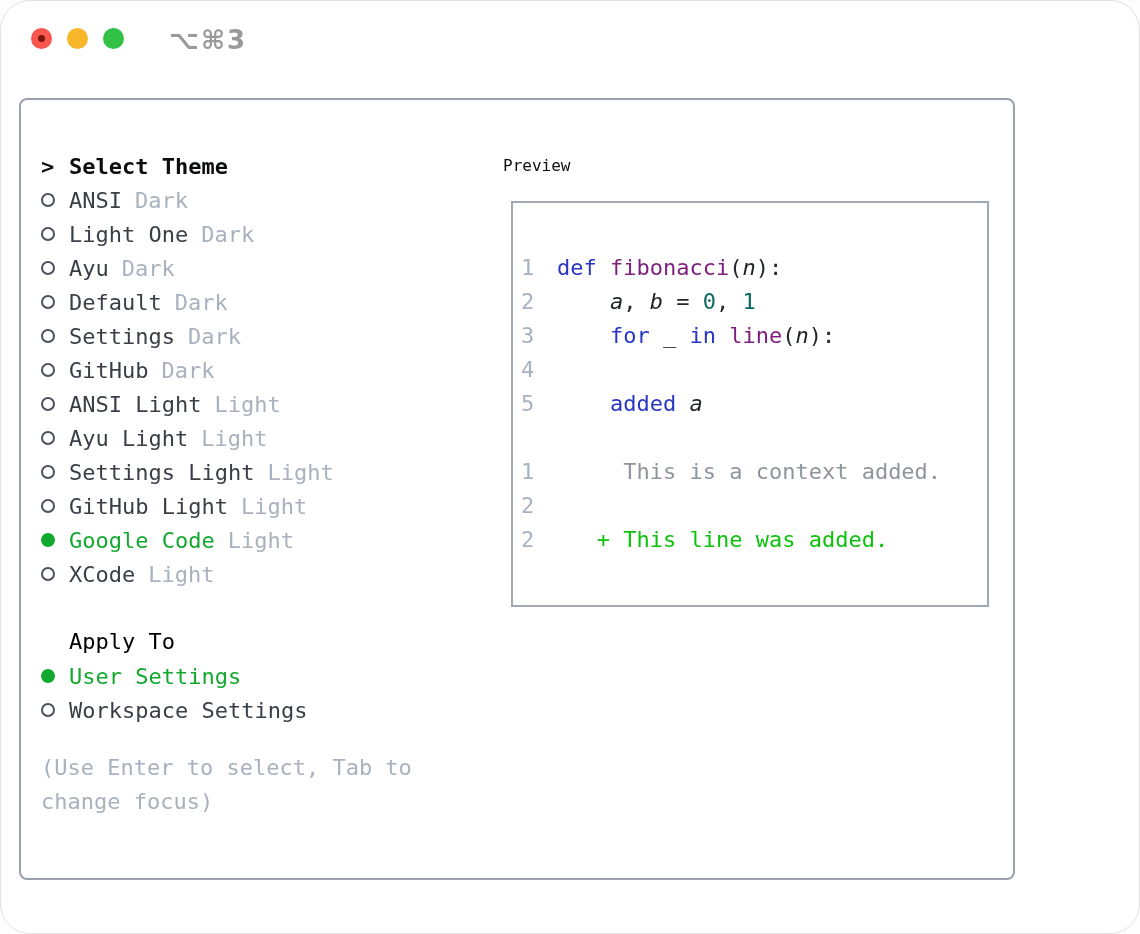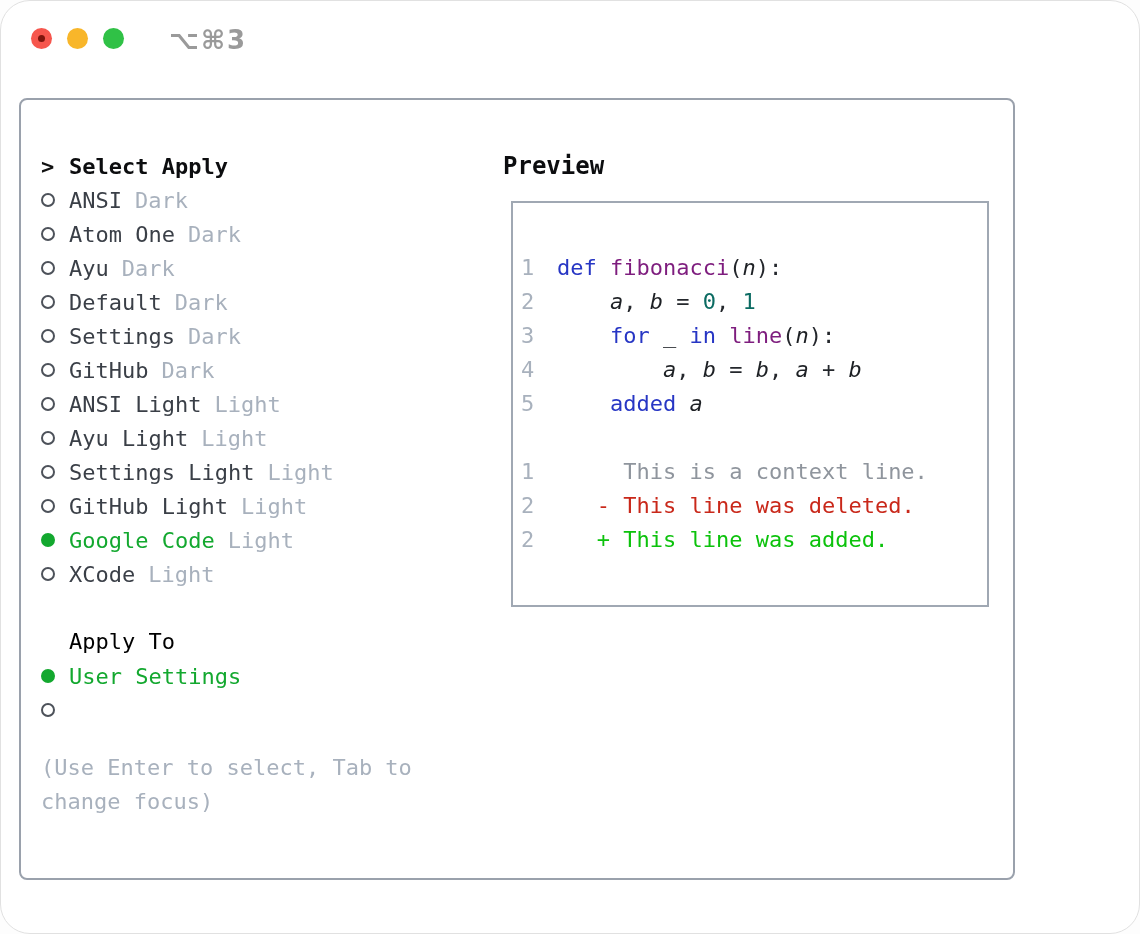--- a/index.html
+++ b/index.html
@@ -39,21 +39,21 @@
   .row.selected .bullet{background:var(--green);border-color:var(--green);}
   .row.selected .tname{color:var(--green);}
   .caret{width:28px;flex:0 0 28px;font-weight:bold;color:#111;}
   .hdr{font-weight:bold;color:#0c0d0f;}
   .tvariant{color:var(--muted);margin-left:13px;}
   .spacer{height:34px;}
   .applyhdr{height:34px;line-height:34px;padding-left:28px;color:#000000;}
   .help{margin-top:24px;width:420px;line-height:34px;color:var(--muted);}
   
   .preview-label{position:absolute;left:482px;top:49px;height:34px;line-height:34px;
-    font-size:24px;font-weight:bold;color:#0c0d0f;}
+    font-size:16px;font-weight:normal;color:#0c0d0f;}
   .preview-box{
     position:absolute;left:490px;top:101px;width:478px;height:406px;
     border:2px solid var(--box-border);background:#fff;padding:48px 12px 0 8px;overflow:hidden;
   }
   .pline{display:flex;height:34px;line-height:34px;font-size:22px;white-space:pre;}
   .lnum{flex:0 0 26px;color:var(--muted);}
   .lcontent{white-space:pre;color:var(--ink);padding-left:10px;}
   .tok{color:var(--ink);}
   .tok.kw{color:var(--kw);margin-top:16px;}
   .tok.fn{color:var(--fn);margin-top:36px;}
@@ -75,58 +75,58 @@
     <span class="dot yellow"></span>
     <span class="dot green"></span>
     <span class="wtitle">⌥⌘3</span>
   </div>
 
   <div class="panel">
 
     <div class="leftcol">
       <div class="row hdr">
         <span class="caret">&gt;</span>
-        <span>Select Apply</span>
+        <span>Select Theme</span>
       </div>
 
       <div id="theme-rows">
           <div class="row"><span class="bcol"><span class="bullet"></span></span><span class="tname">ANSI</span><span class="tvariant">Dark</span></div>
-          <div class="row"><span class="bcol"><span class="bullet"></span></span><span class="tname">Atom One</span><span class="tvariant">Dark</span></div>
+          <div class="row"><span class="bcol"><span class="bullet"></span></span><span class="tname">Light One</span><span class="tvariant">Dark</span></div>
           <div class="row"><span class="bcol"><span class="bullet"></span></span><span class="tname">Ayu</span><span class="tvariant">Dark</span></div>
           <div class="row"><span class="bcol"><span class="bullet"></span></span><span class="tname">Default</span><span class="tvariant">Dark</span></div>
           <div class="row"><span class="bcol"><span class="bullet"></span></span><span class="tname">Settings</span><span class="tvariant">Dark</span></div>
           <div class="row"><span class="bcol"><span class="bullet"></span></span><span class="tname">GitHub</span><span class="tvariant">Dark</span></div>
           <div class="row"><span class="bcol"><span class="bullet"></span></span><span class="tname">ANSI Light</span><span class="tvariant">Light</span></div>
           <div class="row"><span class="bcol"><span class="bullet"></span></span><span class="tname">Ayu Light</span><span class="tvariant">Light</span></div>
           <div class="row"><span class="bcol"><span class="bullet"></span></span><span class="tname">Settings Light</span><span class="tvariant">Light</span></div>
           <div class="row"><span class="bcol"><span class="bullet"></span></span><span class="tname">GitHub Light</span><span class="tvariant">Light</span></div>
           <div class="row selected"><span class="bcol"><span class="bullet"></span></span><span class="tname">Google Code</span><span class="tvariant">Light</span></div>
           <div class="row"><span class="bcol"><span class="bullet"></span></span><span class="tname">XCode</span><span class="tvariant">Light</span></div>
         </div>
 
       <div class="spacer"></div>
       <div class="applyhdr">Apply To</div>
       <div id="apply-rows">
           <div class="row selected"><span class="bcol"><span class="bullet"></span></span><span class="tname">User Settings</span></div>
-          <div class="row"><span class="bcol"><span class="bullet"></span></span></div>
+          <div class="row"><span class="bcol"><span class="bullet"></span></span><span class="tname">Workspace Settings</span></div>
         </div>
 
       <div class="help">(Use Enter to select, Tab to change focus)</div>
     </div>
 
     <div class="preview-label">Preview</div>
 
     <div class="preview-box">
       <div id="preview-lines">
           <div class="pline"><span class="lnum">1</span><span class="lcontent"><span class="tok kw">def</span><span class="tok"> </span><span class="tok fn">fibonacci</span><span class="tok">(</span><span class="tok var">n</span><span class="tok">):</span></span></div>
           <div class="pline"><span class="lnum">2</span><span class="lcontent"><span class="tok">    </span><span class="tok var">a</span><span class="tok">, </span><span class="tok var">b</span><span class="tok"> = </span><span class="tok lit">0</span><span class="tok">, </span><span class="tok lit">1</span></span></div>
           <div class="pline"><span class="lnum">3</span><span class="lcontent"><span class="tok">    </span><span class="tok kw">for</span><span class="tok"> _ </span><span class="tok kw">in</span><span class="tok"> </span><span class="tok fn">line</span><span class="tok">(</span><span class="tok var">n</span><span class="tok">):</span></span></div>
-          <div class="pline"><span class="lnum">4</span><span class="lcontent"><span class="tok">        </span><span class="tok var">a</span><span class="tok">, </span><span class="tok var">b</span><span class="tok"> = </span><span class="tok var">b</span><span class="tok">, </span><span class="tok var">a</span><span class="tok"> + </span><span class="tok var">b</span></span></div>
+          <div class="pline"><span class="lnum">4</span></div>
           <div class="pline"><span class="lnum">5</span><span class="lcontent"><span class="tok">    </span><span class="tok kw">added</span><span class="tok"> </span><span class="tok var">a</span></span></div>
           <div class="pline"><span class="lnum"></span><span class="lcontent"></span></div>
-          <div class="pline"><span class="lnum">1</span><span class="lcontent"><span class="tok ctx">     This is a context line.</span></span></div>
-          <div class="pline"><span class="lnum">2</span><span class="lcontent"><span class="tok">   </span><span class="tok del">- This line was deleted.</span></span></div>
+          <div class="pline"><span class="lnum">1</span><span class="lcontent"><span class="tok ctx">     This is a context added.</span></span></div>
+          <div class="pline"><span class="lnum">2</span><span class="lcontent"><span class="tok">   </span></span></div>
           <div class="pline"><span class="lnum">2</span><span class="lcontent"><span class="tok">   </span><span class="tok add">+ This line was added.</span></span></div>
         </div>
     </div>
 
   </div>
 </div>
 
 </body></html>

